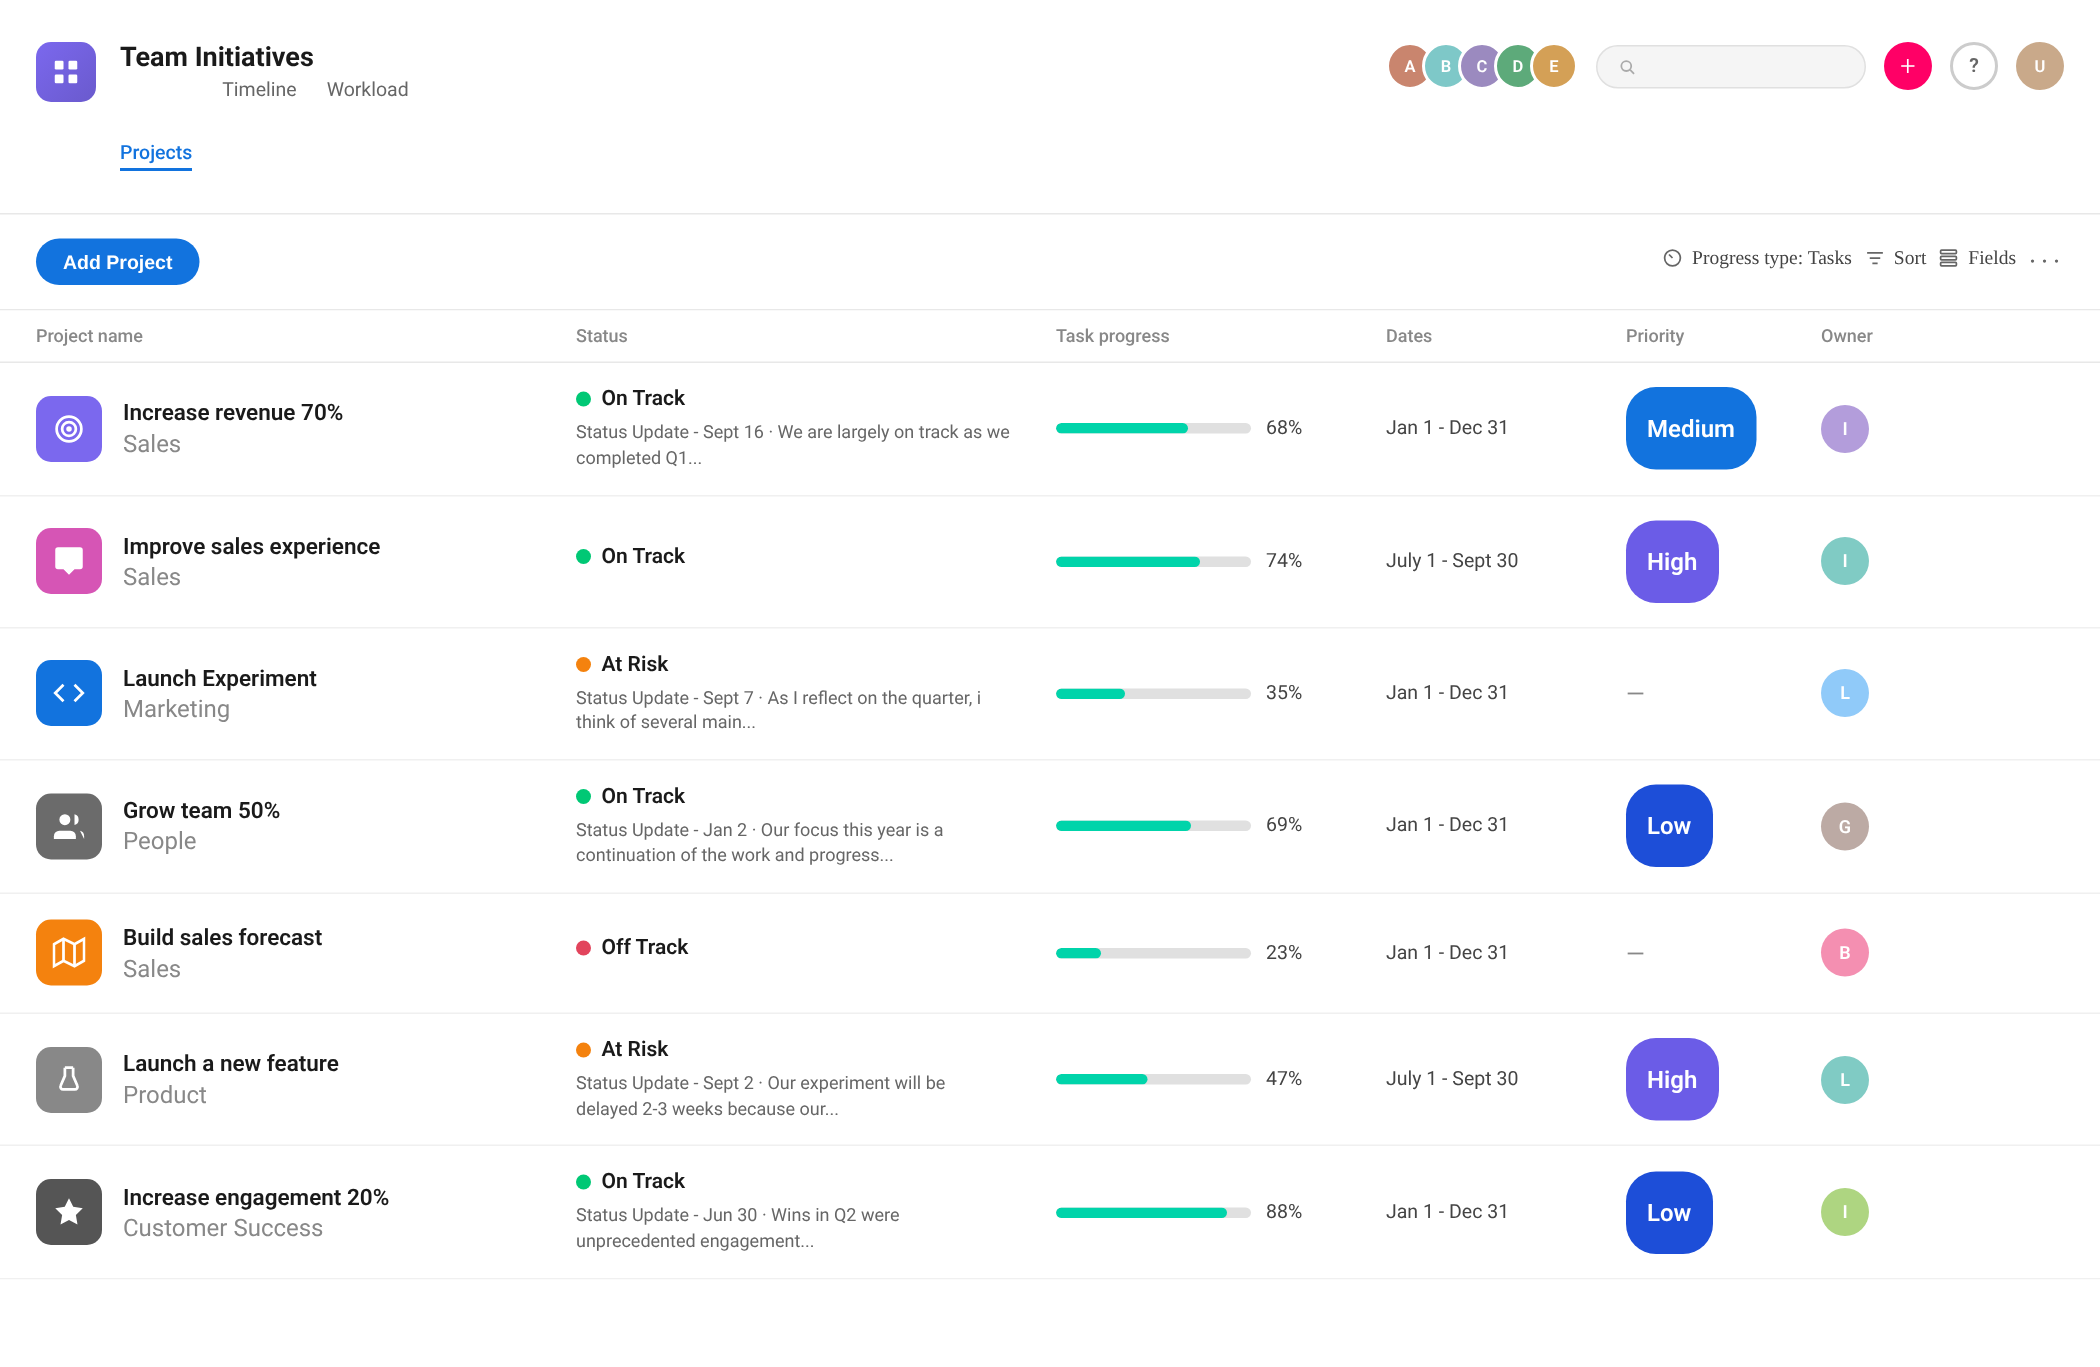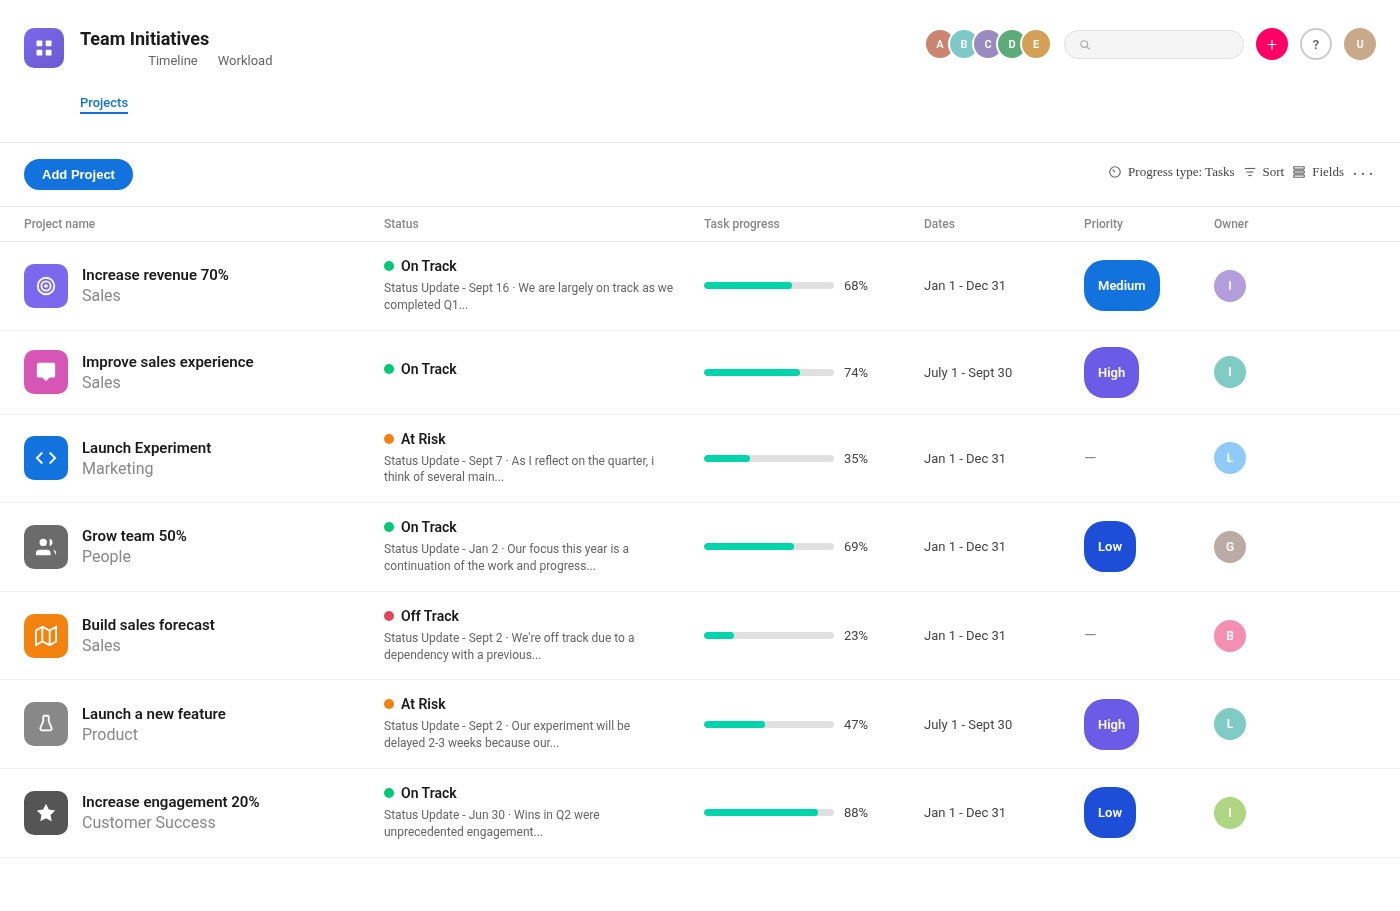--- a/index.html
+++ b/index.html
@@ -53,21 +53,21 @@
     .dot-red { background: #e2445c; }
     .status-desc { font-size: 12px; color: #666; line-height: 1.4; max-width: 290px; }
 
     .progress-cell { display: flex; align-items: center; gap: 10px; }
     .progress-bar-bg { flex: 1; height: 7px; background: #e0e0e0; border-radius: 4px; overflow: hidden; max-width: 130px; }
     .progress-bar-fill { height: 100%; background: #00d4aa; border-radius: 4px; }
     .progress-pct { font-size: 13px; color: #444; min-width: 32px; }
 
     .dates-cell { font-size: 13px; color: #444; }
 
-    .priority-badge { display: inline-block; padding: 18px 14px; border-radius: 20px; font-size: 13px; font-weight: 600; color: white; }
+    .priority-badge { display: inline-block; padding: 18px 14px; border-radius: 20px; font-size: 16px; font-weight: 600; color: white; }
     .priority-medium { background: #1273de; }
     .priority-high { background: #6b5ce7; }
     .priority-low { background: #1d4ed8; }
     .priority-none { color: #888; font-size: 16px; }
     .owner-avatar-circle { width: 32px; height: 32px; border-radius: 50%; display: flex; align-items: center; justify-content: center; font-size: 12px; font-weight: 600; }
     .av-brown { background: #bcaaa4; }
   </style>
 </head>
 <body>
 
@@ -290,21 +290,20 @@
       <div>
         <div class="project-name">Build sales forecast</div>
         <div class="project-team">Sales</div>
       </div>
     </div>
     <div class="status-cell">
       <div class="status-indicator">
         <div class="status-dot dot-red"></div>
         <span>Off Track</span>
       </div>
-      <div class="status-desc">Status Update - Sept 2 · We're off track due to a dependency with a previous...</div>
     </div>
     <div class="progress-cell">
       <div class="progress-bar-bg">
         <div class="progress-bar-fill" style="width:23%"></div>
       </div>
       <span class="progress-pct">23%</span>
     </div>
     <div class="dates-cell">Jan 1 - Dec 31</div>
     <div class="priority-cell"><span class="priority-none">—</span></div>
     <div>

